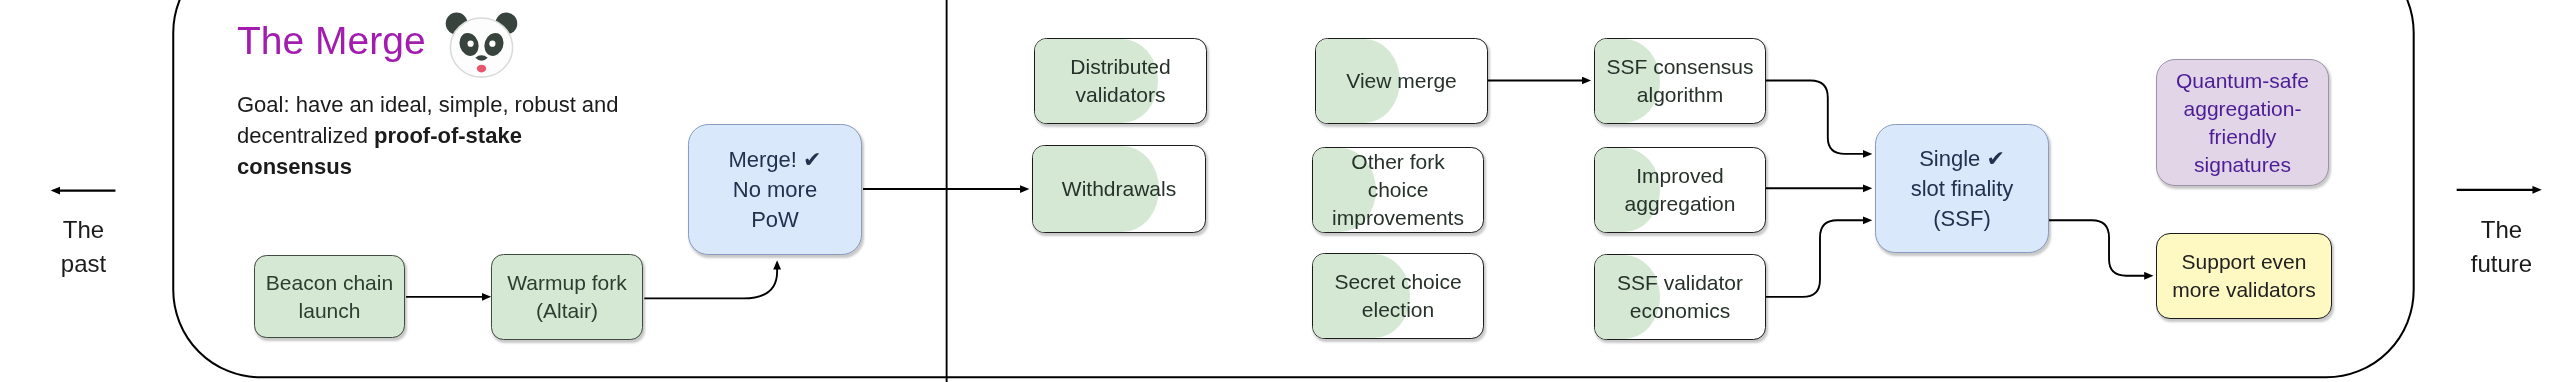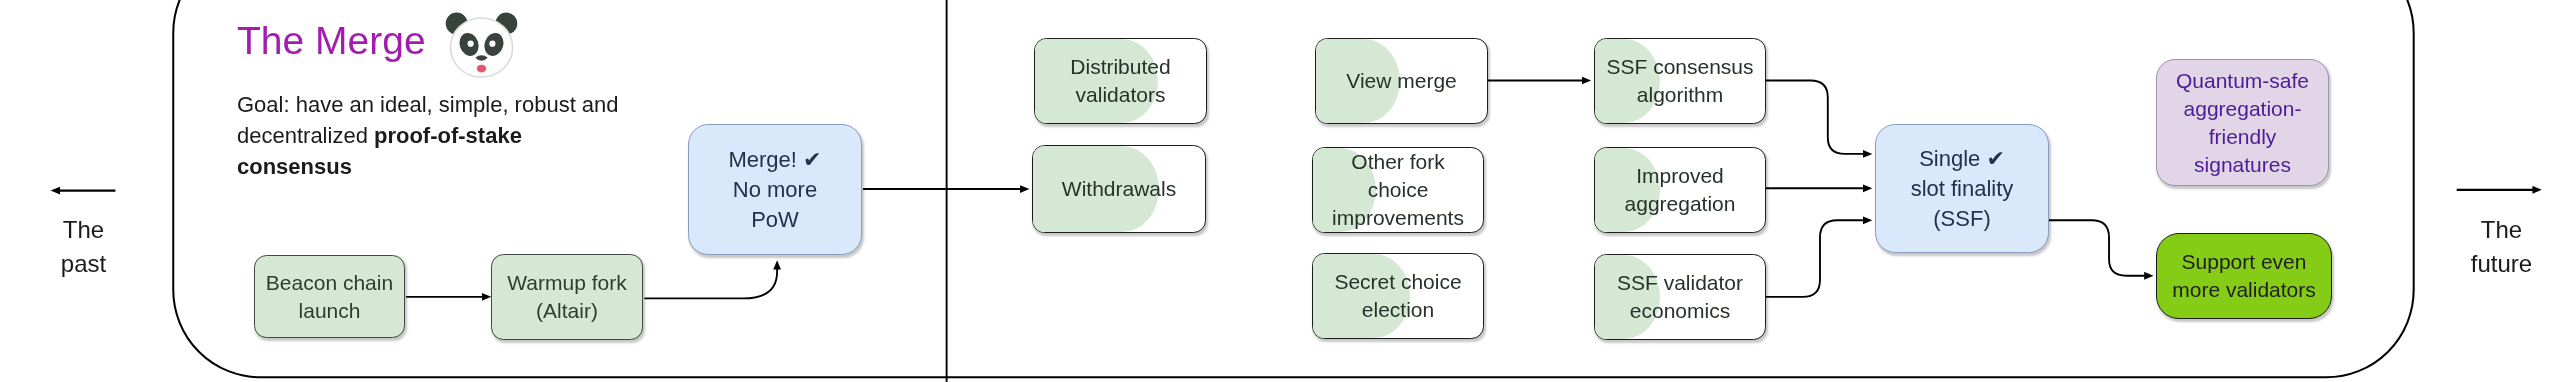--- a/index.html
+++ b/index.html
@@ -10,21 +10,21 @@
 
   .node{position:absolute;display:flex;align-items:center;justify-content:center;
         box-sizing:border-box;text-align:center;
         box-shadow:1.6px 2.3px 2.3px rgba(0,0,0,0.22);}
   .node .label{position:relative;z-index:2;white-space:pre-line;
                font-size:21px;line-height:28px;}
   .node.green{background:#d5e8d4;border:1.9px solid #404a40;border-radius:12.5px;}
   .node.green .label{color:#2b3f30;}
   .node.prog{background:#ffffff;border:1.9px solid #1c1c1c;border-radius:12.5px;overflow:hidden;}
   .node.prog .label{color:#26322a;}
-  .node.white{background:#84cc16;border:1.9px solid #1c1c1c;border-radius:23px;}
+  .node.white{background:#fef9c3;border:1.9px solid #1c1c1c;border-radius:14px;}
   .node.white .label{color:#212121;}
   .node.blue{background:#dae8fc;border:1.7px solid #8a9bc0;border-radius:20.3px;}
   .node.blue .label{font-size:22px;line-height:30px;color:#22314d;}
   .node.purple{background:#e1d5e7;border:1.7px solid #9d93a8;border-radius:19px;}
   .node.purple .label{color:#4c1d95;}
   .fill{position:absolute;left:0;top:0;bottom:0;z-index:1;background:#d5e8d4;
         border-radius:0 47px 47px 0 / 0 55px 55px 0;filter:blur(0.5px);}
 
   .page-title{position:absolute;left:237px;top:19px;font-size:39px;color:#a21caf;}
   .goal{position:absolute;left:237px;top:89px;width:383px;

